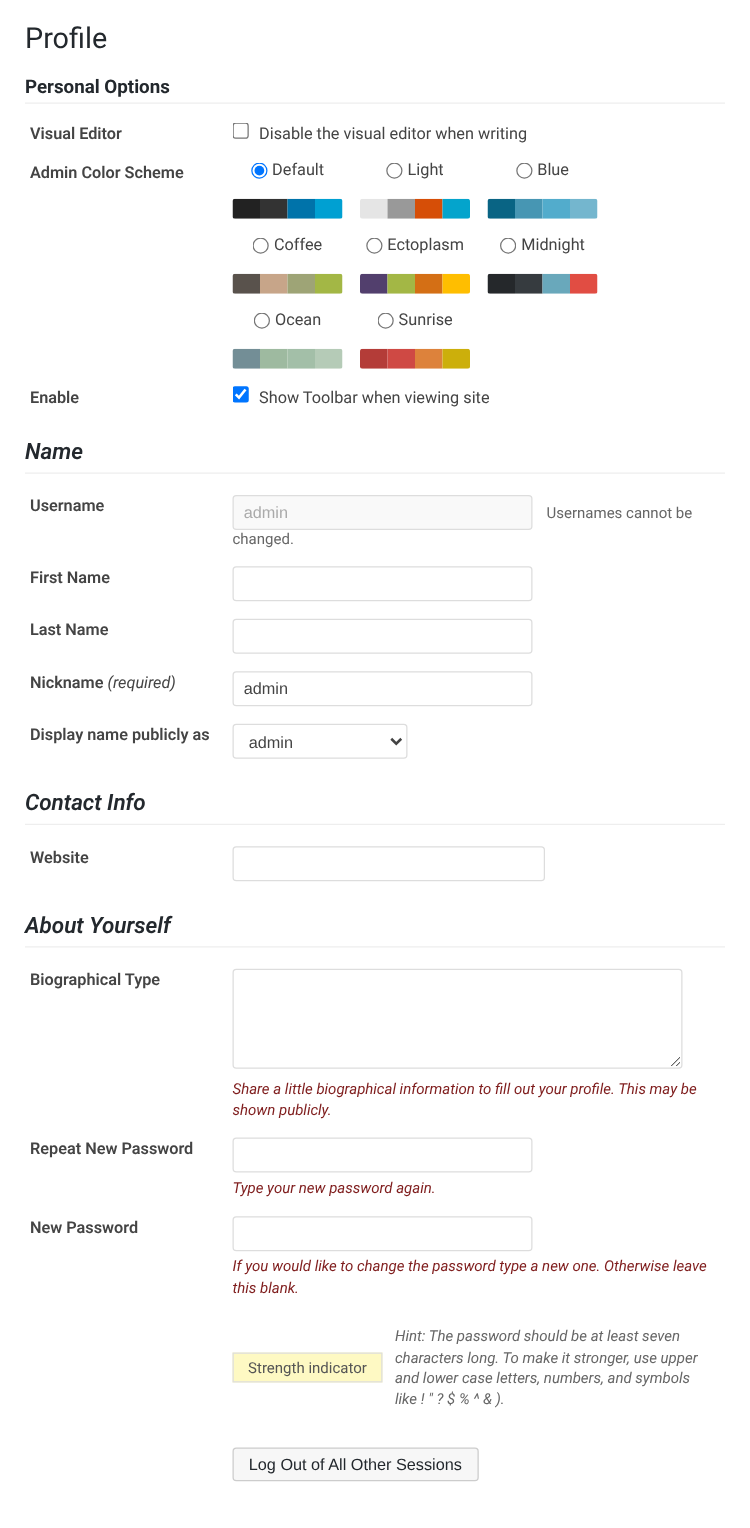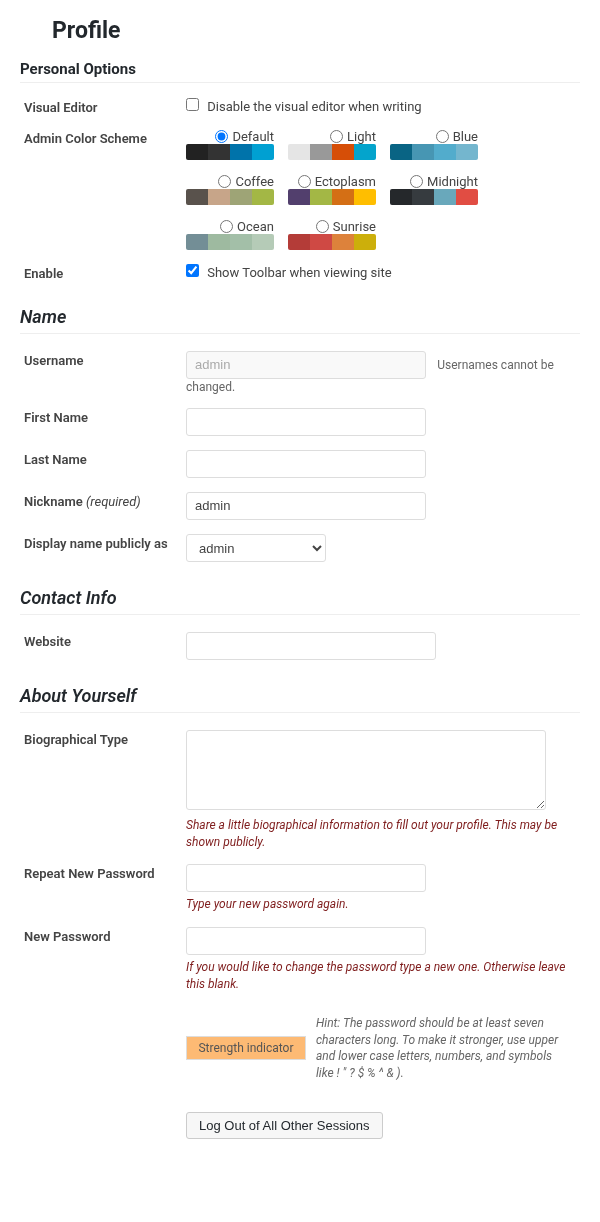--- a/index.html
+++ b/index.html
@@ -10,25 +10,24 @@
       background: #f1f1f1;
       width: 600px;
     }
     .wrap {
       background: #fff;
       padding: 16px 20px 20px 20px;
       min-height: 1222px;
     }
     h1 {
       font-size: 23px;
-      font-weight: 700;
+      font-weight: 400;
       color: #23282d;
       margin-bottom: 14px;
       line-height: 1.3;
-      margin-left: 32px;
     }
     h2 {
       font-size: 18px;
       font-weight: 600;
       color: #23282d;
       margin: 18px 0 10px 0;
       border-bottom: 1px solid #eee;
       padding-bottom: 6px;
       font-style: italic;
     }
@@ -96,22 +95,22 @@
     }
     
     .color-schemes {
       display: flex;
       flex-wrap: wrap;
       gap: 14px;
     }
     .color-scheme-item {
       display: flex;
       flex-direction: column;
-      align-items: flex-end;
-      gap: 0;
+      align-items: center;
+      gap: 15px;
     }
     .color-scheme-label {
       display: flex;
       align-items: center;
       gap: 4px;
       font-size: 13px;
     }
     .color-swatch {
       display: flex;
       gap: 0;
@@ -126,21 +125,21 @@
     }
     
     .strength-row {
       display: flex;
       align-items: center;
       gap: 10px;
       margin: 8px 0;
     }
     .strength-box {
       border: 1px solid #ddd;
-      background: #fdba74;
+      background: #fef9c3;
       width: 120px;
       height: 24px;
       display: flex;
       align-items: center;
       justify-content: center;
       font-size: 12px;
       color: #555;
     }
     .strength-hint {
       font-size: 12px;

